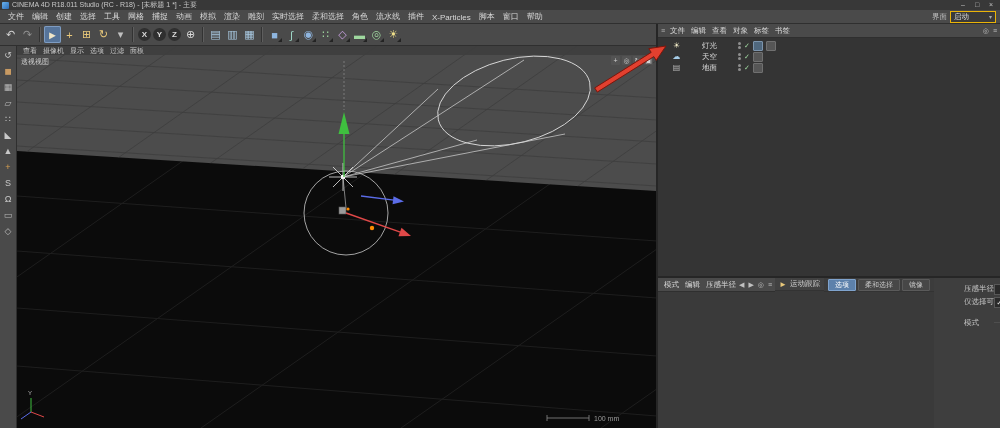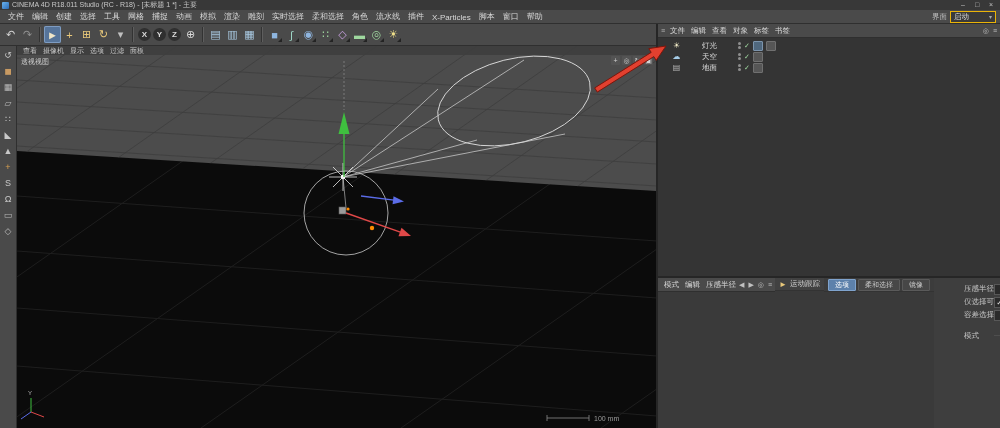--- a/index.html
+++ b/index.html
@@ -463,24 +463,20 @@
         </div>
         <div class="am-props">
           <div class="prop-row">
             <span class="prop-label">压感半径</span>
             <span class="checkbox"></span>
           </div>
           <div class="prop-row">
             <span class="prop-label">仅选择可见元素</span>
             <span class="checkbox">✓</span>
           </div>
-          <div class="prop-row">
-            <span class="prop-label">容差选择</span>
-            <span class="checkbox"></span>
-          </div>
           <div class="prop-row mode-row">
             <span class="prop-label">模式</span>
             <span class="mode-track">
               <span class="mode-dot" style="left:52px;"></span>
               <span class="mode-dot" style="left:127px;"></span>
               <span class="mode-dot" style="left:157px;"></span>
             </span>
           </div>
         </div>
       </div>

